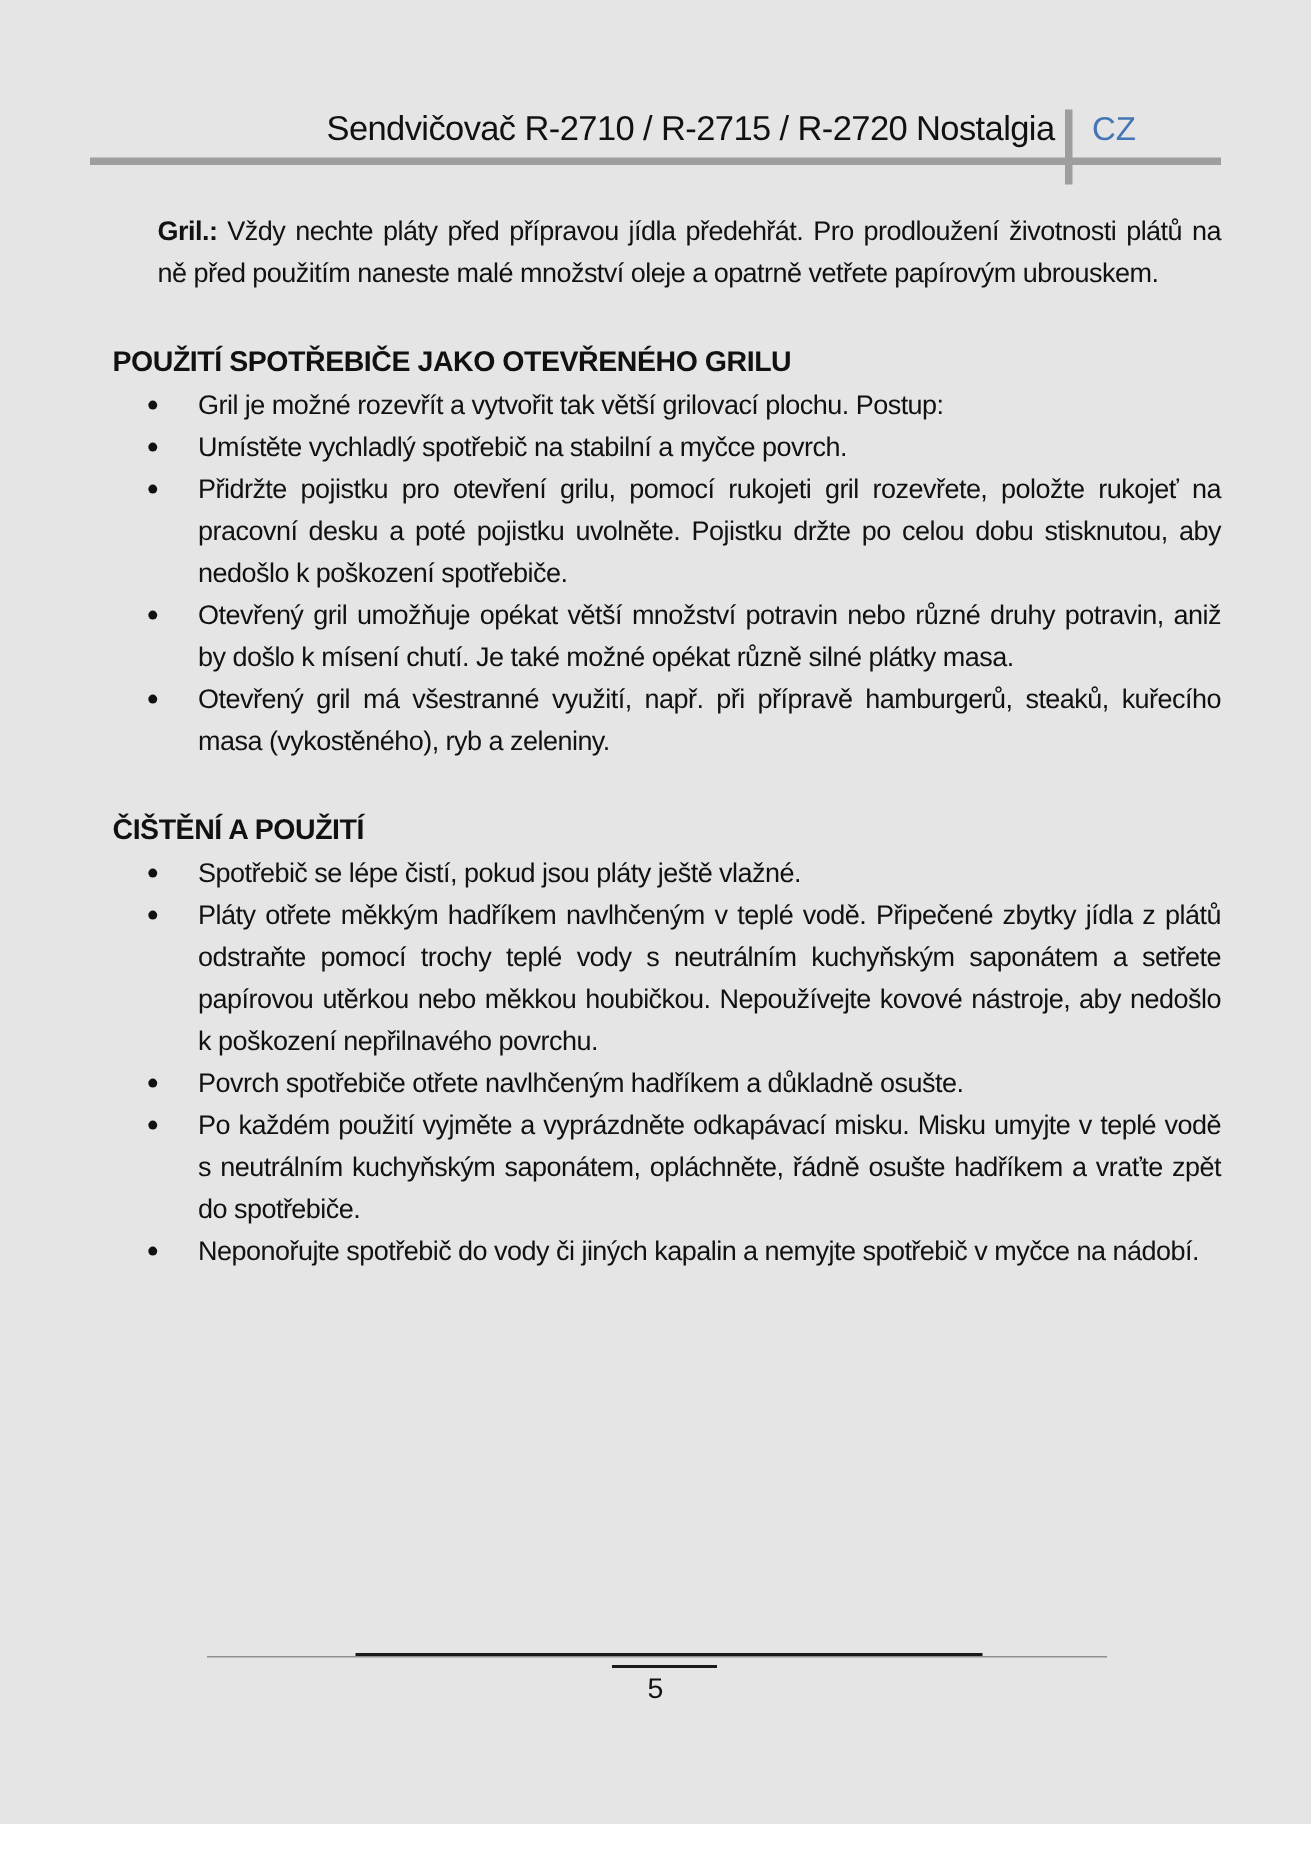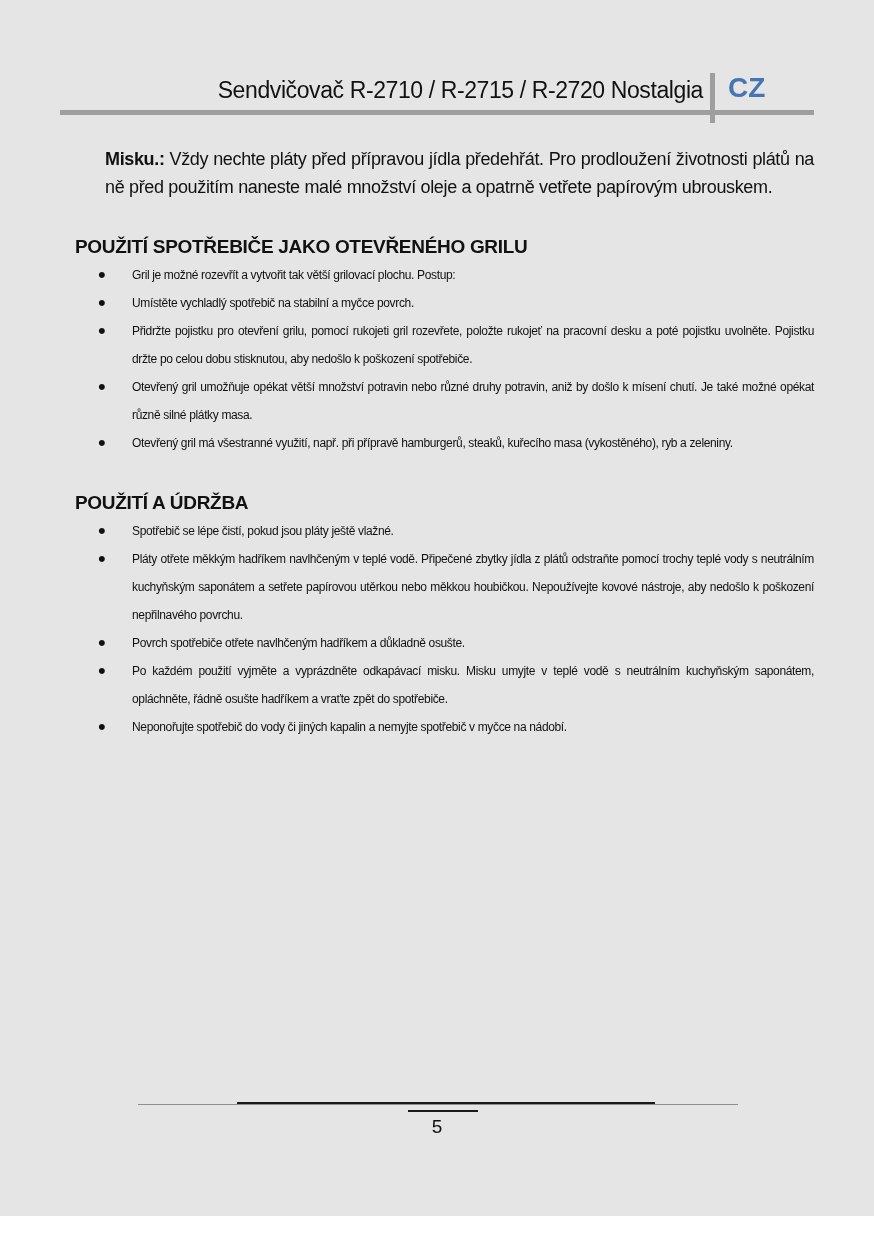--- a/index.html
+++ b/index.html
@@ -26,22 +26,22 @@
     text-align: right;
     font-size: 23px;
     letter-spacing: -0.4px;
     padding-right: 10px;
     white-space: nowrap;
   }
   .header-sep-placeholder { width: 5px; }
   .header-lang {
     width: 86px;
     padding-left: 10px;
-    font-weight: bold;
-    font-size: 28px;
+    font-weight: normal;
+    font-size: 22px;
     color: #4575b5;
   }
   .header-rule {
     height: 5px;
     background: #9e9e9e;
     margin-top: 6px;
   }
   .header-bar {
     position: absolute;
     left: 710px;
@@ -68,21 +68,21 @@
   }
   ul.bullets {
     list-style: none;
     margin: 0;
     padding: 0;
   }
   ul.bullets li {
     position: relative;
     padding-left: 72px;
     text-align: justify;
-    font-size: 12px;
+    font-size: 18px;
     line-height: 28px;
     letter-spacing: -0.35px;
     margin: 0;
   }
   ul.bullets li::before {
     content: "\2022";
     position: absolute;
     left: 38px;
     top: 0;
     font-size: 22px;
@@ -130,32 +130,32 @@
 
   <div class="content">
 
     <div class="header-row">
       <div class="header-title">Sendvičovač R-2710 / R-2715 / R-2720 Nostalgia</div>
       <div class="header-sep-placeholder"></div>
       <div class="header-lang">CZ</div>
     </div>
     <div class="header-rule"></div>
 
-    <p class="note"><span class="note-label">Misku.:</span> <span>Vždy nechte pláty před přípravou jídla předehřát. Pro prodloužení životnosti plátů na ně před použitím naneste malé množství oleje a opatrně vetřete papírovým ubrouskem.</span></p>
+    <p class="note"><span class="note-label">Gril.:</span> <span>Vždy nechte pláty před přípravou jídla předehřát. Pro prodloužení životnosti plátů na ně před použitím naneste malé množství oleje a opatrně vetřete papírovým ubrouskem.</span></p>
 
     <h2 class="section-heading">POUŽITÍ SPOTŘEBIČE JAKO OTEVŘENÉHO GRILU</h2>
     <ul class="bullets">
       <li>Gril je možné rozevřít a vytvořit tak větší grilovací plochu. Postup:</li>
       <li>Umístěte vychladlý spotřebič na stabilní a myčce povrch.</li>
       <li>Přidržte pojistku pro otevření grilu, pomocí rukojeti gril rozevřete, položte rukojeť na pracovní desku a poté pojistku uvolněte. Pojistku držte po celou dobu stisknutou, aby nedošlo k poškození spotřebiče.</li>
       <li>Otevřený gril umožňuje opékat větší množství potravin nebo různé druhy potravin, aniž by došlo k mísení chutí. Je také možné opékat různě silné plátky masa.</li>
       <li>Otevřený gril má všestranné využití, např. při přípravě hamburgerů, steaků, kuřecího masa (vykostěného), ryb a zeleniny.</li>
     </ul>
 
-    <h2 class="section-heading">POUŽITÍ A ÚDRŽBA</h2>
+    <h2 class="section-heading">ČIŠTĚNÍ A POUŽITÍ</h2>
     <ul class="bullets">
       <li>Spotřebič se lépe čistí, pokud jsou pláty ještě vlažné.</li>
       <li>Pláty otřete měkkým hadříkem navlhčeným v teplé vodě. Připečené zbytky jídla z plátů odstraňte pomocí trochy teplé vody s neutrálním kuchyňským saponátem a setřete papírovou utěrkou nebo měkkou houbičkou. Nepoužívejte kovové nástroje, aby nedošlo k poškození nepřilnavého povrchu.</li>
       <li>Povrch spotřebiče otřete navlhčeným hadříkem a důkladně osušte.</li>
       <li>Po každém použití vyjměte a vyprázdněte odkapávací misku. Misku umyjte v teplé vodě s neutrálním kuchyňským saponátem, opláchněte, řádně osušte hadříkem a vraťte zpět do spotřebiče.</li>
       <li>Neponořujte spotřebič do vody či jiných kapalin a nemyjte spotřebič v myčce na nádobí.</li>
     </ul>
 
   </div>
 

